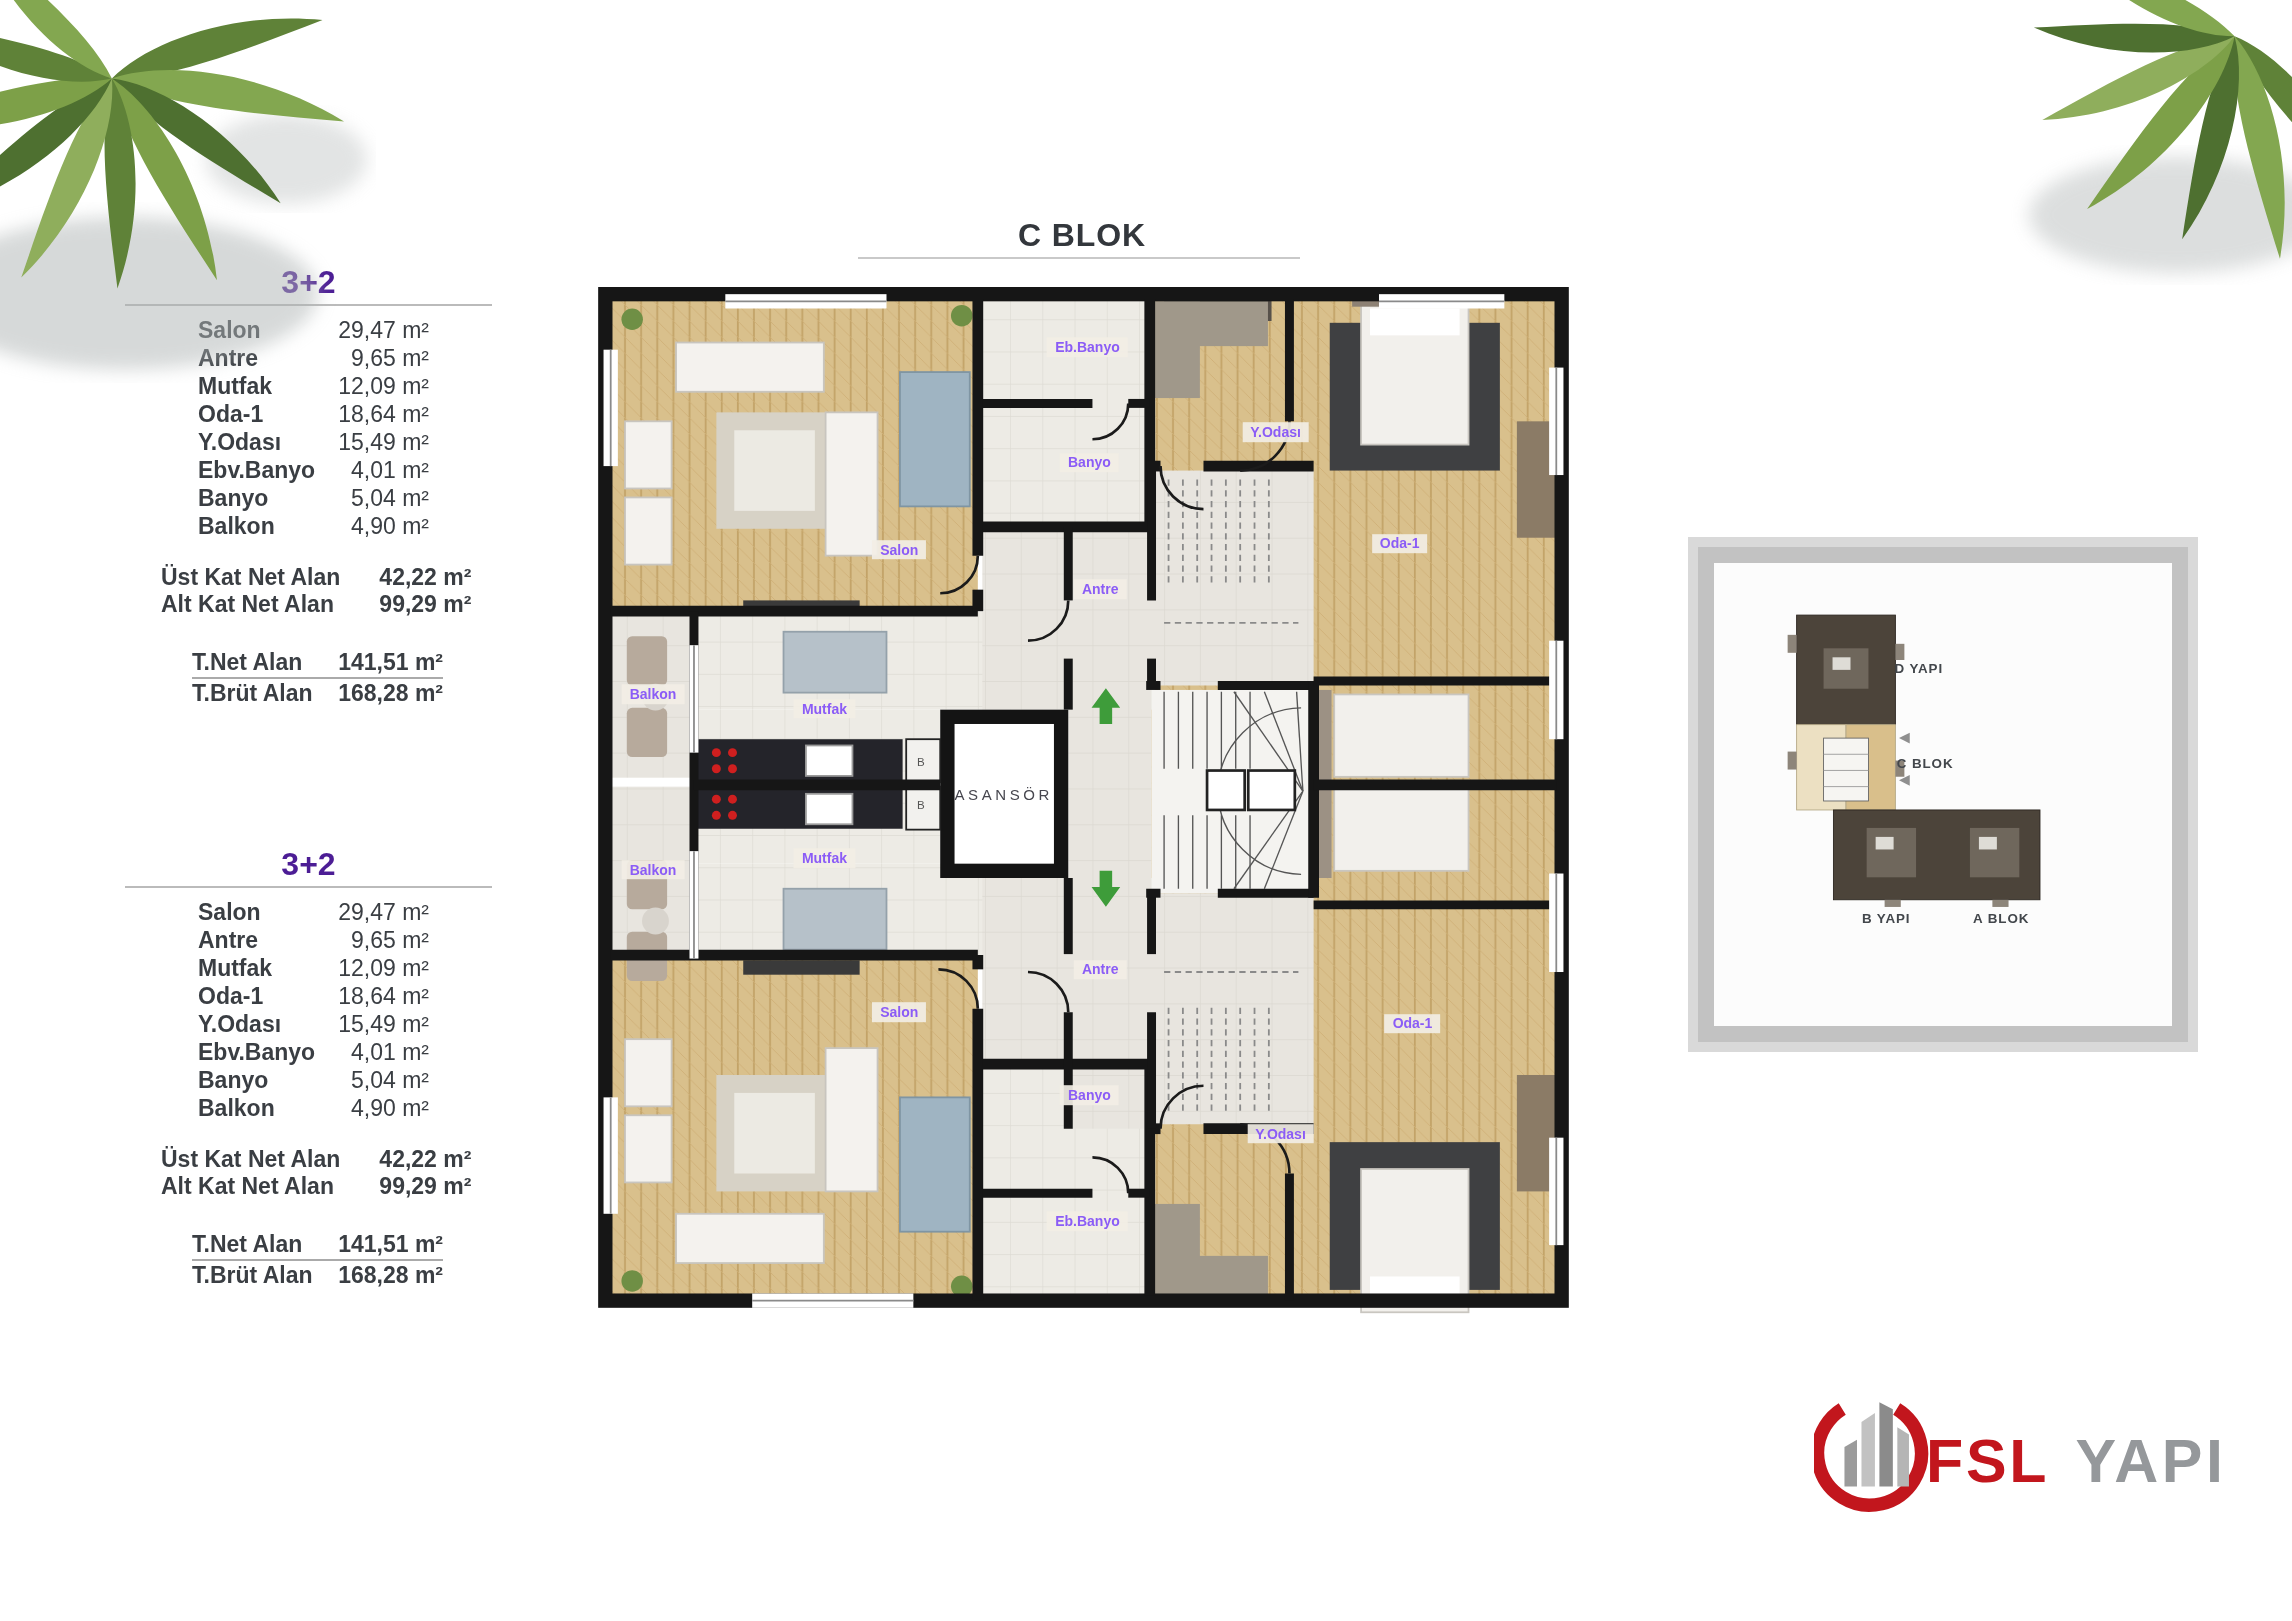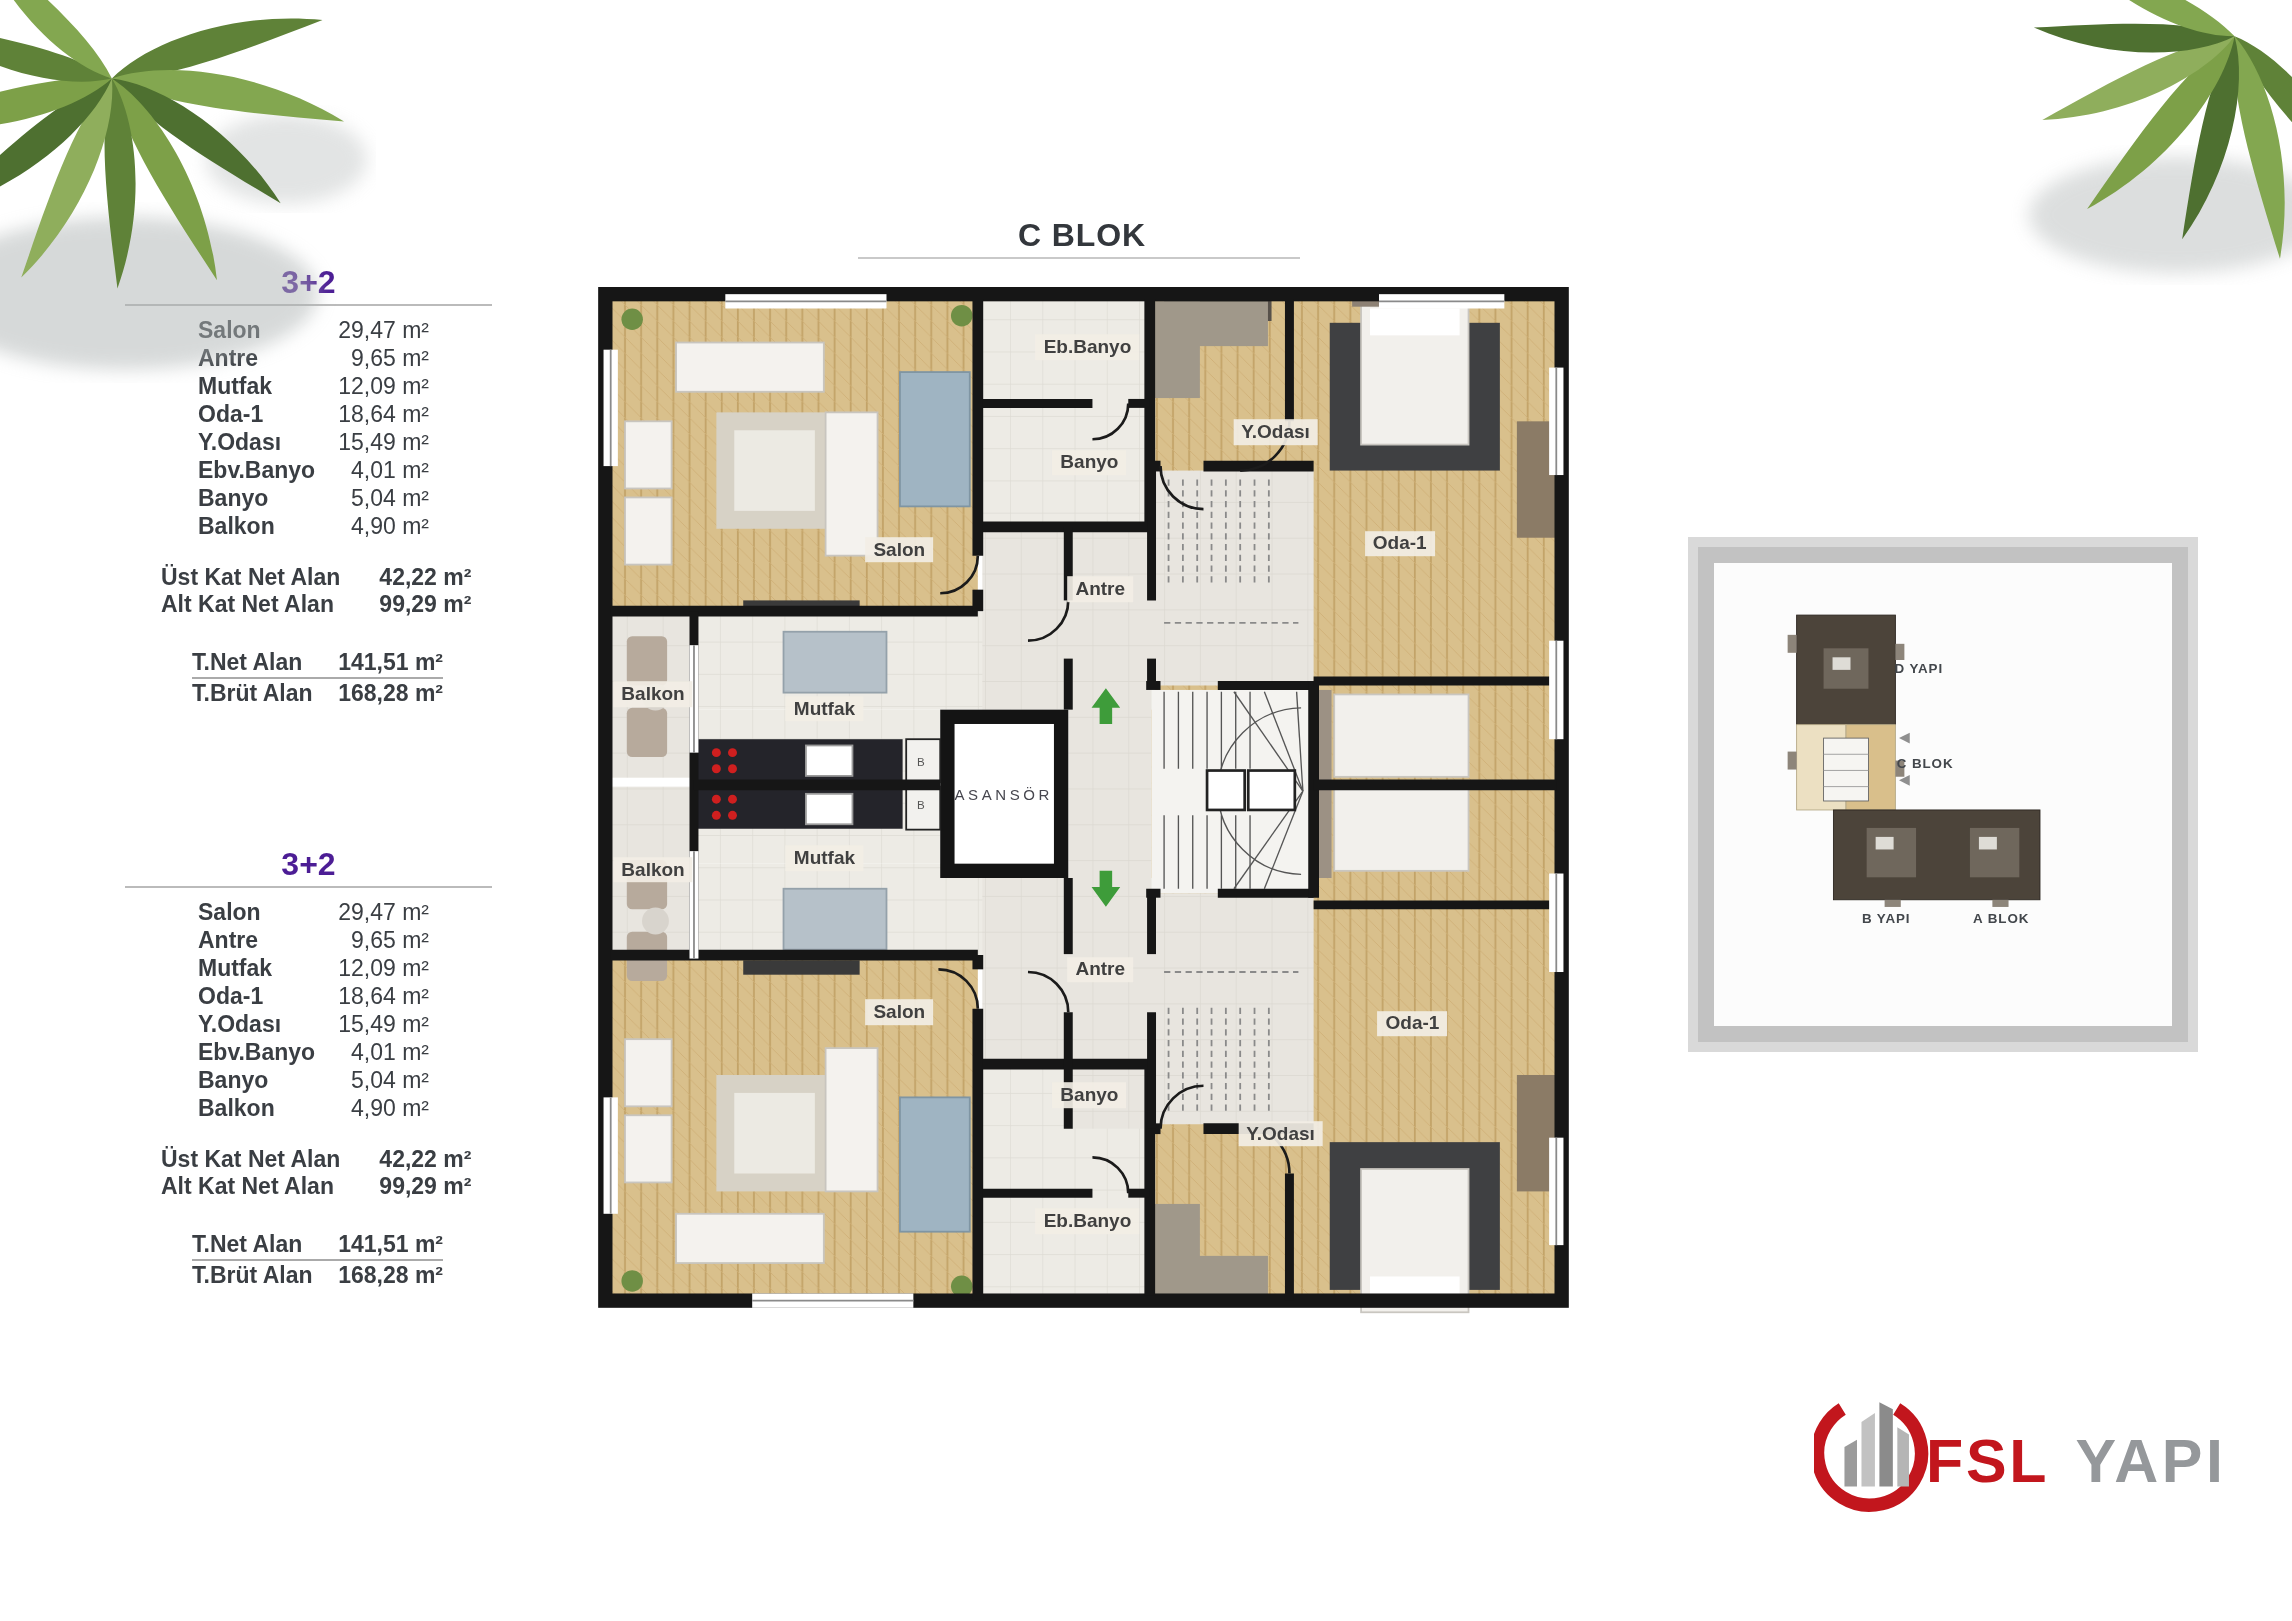--- a/index.html
+++ b/index.html
@@ -23,21 +23,21 @@
   .ut-sub .trow{height:27px;padding-left:36px;padding-right:20.6px;font-weight:bold;align-items:center;}
   .ut-tot{margin-top:30px;}
   .ut-tot .trow{height:29px;padding-left:67px;padding-right:49px;font-weight:bold;}
   .ut-tot-rule{height:1.8px;background:#aaaaaa;margin:0 49px 0 67px;}
 
   
   .plan{position:absolute;left:591px;top:287px;width:985px;height:1039px;}
   .plan svg{position:absolute;inset:0;}
   .plan-labels{position:absolute;inset:0;}
   .room-label{position:absolute;transform:translate(-50%,-50%);white-space:nowrap;
-              font-size:19px;font-weight:bold;color:#404040;background:rgba(242,238,229,0.92);
+              font-size:14px;font-weight:bold;color:#8b5cf6;background:rgba(242,238,229,0.92);
               padding:1.8px 8px;}
   .room-label.elevator{font-size:15px;font-weight:normal;letter-spacing:3.6px;color:#46464e;
                        background:transparent;padding:0;}
   .room-label.tiny{font-size:11.6px;font-weight:normal;color:#555;background:transparent;padding:0;}
 
   
   .site{position:absolute;left:1688px;top:537px;width:510px;height:515px;box-sizing:border-box;
         border:10.7px solid #d9d9d9;}
   .site-inner{position:relative;width:100%;height:100%;box-sizing:border-box;
               border:16px solid #c2c2c2;background:#fcfcfc;}

